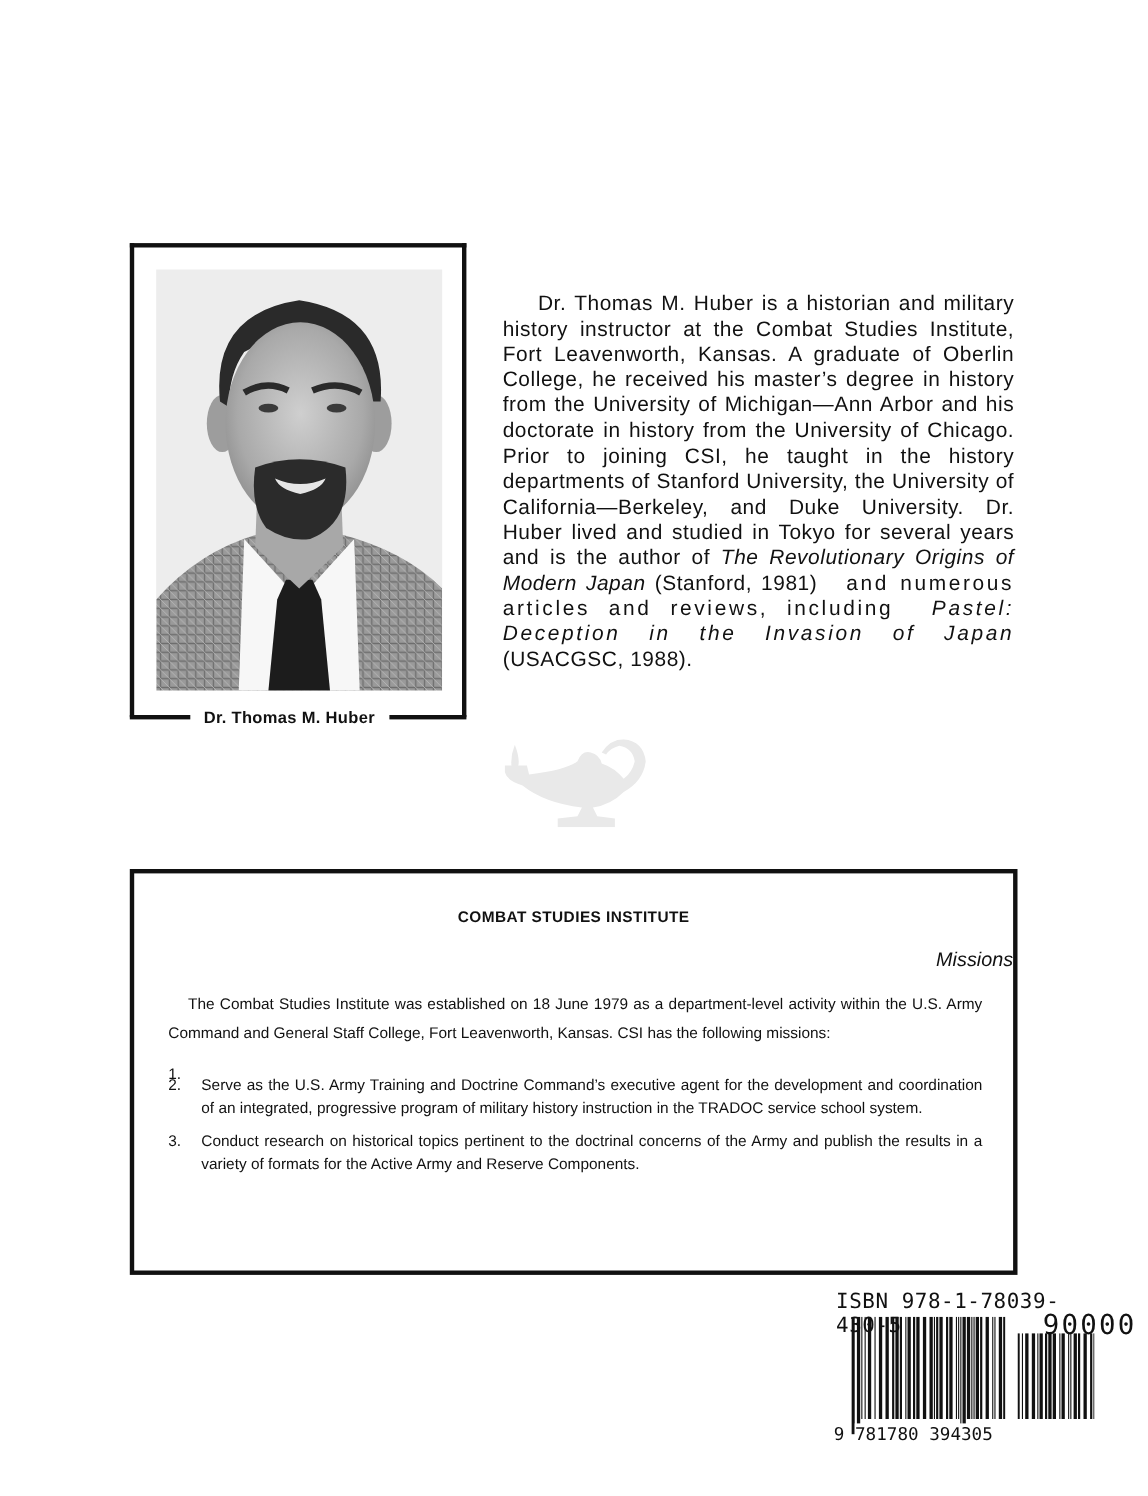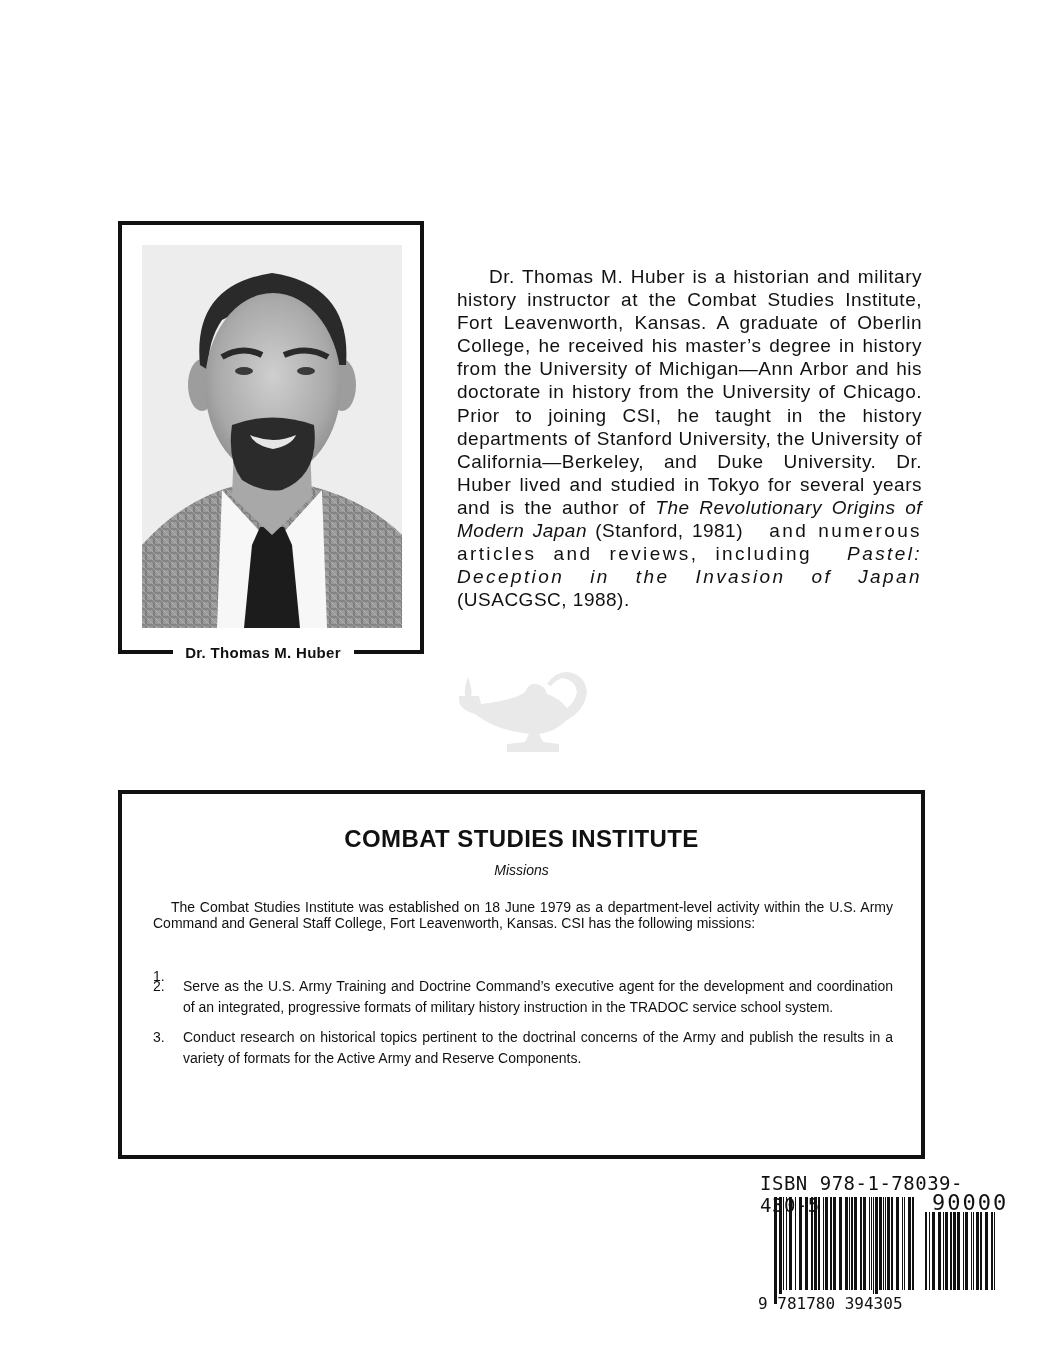--- a/index.html
+++ b/index.html
@@ -12,30 +12,30 @@
   .caption { position: absolute; left: 56px; right: 72px; bottom: -10px; text-align: center; font-weight: bold; font-size: 15px; letter-spacing: 0.3px; background: #fff; line-height: 18px; margin-top: 44px; }
 
   .bio { position: absolute; left: 457px; top: 265px; width: 465px; font-size: 19px; line-height: 23.1px; text-align: justify; letter-spacing: 0.5px; }
   .bio p { margin: 0; text-indent: 32px; }
   .bio em { font-style: italic; }
   .bio .spaced { letter-spacing: 2.4px; margin-left: 18px; }
 
   .lamp { position: absolute; left: 455px; top: 672px; width: 140px; height: 80px; }
 
   .mission-box { position: absolute; left: 118px; top: 790px; width: 799px; height: 361px; border: 4px solid #111; box-sizing: content-box; }
-  .mission-title { position: absolute; left: 0; right: 0; top: 31px; text-align: center; font-weight: bold; font-size: 24px; letter-spacing: 0.4px; }
-  .mission-subtitle { position: absolute; left: 0; right: 0; top: 68px; text-align: center; font-style: italic; font-size: 14px; }
-  .mission-intro { position: absolute; left: 31px; right: 28px; top: 105px; font-size: 14px; line-height: 16px; text-align: justify; margin: 0; text-indent: 18px; }
+  .mission-title { position: absolute; left: 0; right: 0; top: 31px; text-align: center; font-weight: bold; font-size: 14px; letter-spacing: 0.4px; }
+  .mission-subtitle { position: absolute; left: 0; right: 0; top: 68px; text-align: right; font-style: italic; font-size: 18px; }
+  .mission-intro { position: absolute; left: 31px; right: 28px; top: 105px; font-size: 14px; line-height: 27px; text-align: justify; margin: 0; text-indent: 18px; }
   .mission-list { position: absolute; left: 31px; right: 28px; top: 172px; margin: 0; padding: 0; list-style: none; font-size: 14px; line-height: 20.5px; }
   .mission-list li { position: relative; padding-left: 30px; text-align: justify; margin-bottom: 10px; }
   .mission-list .num { position: absolute; left: 0; top: 0; }
 
   .isbn-block { position: absolute; left: 752px; top: 1172px; width: 250px; height: 150px; }
   .isbn-text { position: absolute; left: 8px; top: 0; font-family: "DejaVu Sans Mono", monospace; font-size: 19px; letter-spacing: 0.5px; }
-  .price-text { position: absolute; left: 180px; top: 18px; font-family: "DejaVu Sans Mono", monospace; font-size: 22px; letter-spacing: 2px; }
+  .price-text { position: absolute; left: 196px; top: 18px; font-family: "DejaVu Sans Mono", monospace; font-size: 25px; letter-spacing: 2px; }
   .bars-main { position: absolute; left: 22px; top: 25px; width: 140px; height: 107px; }
   .bars-addon { position: absolute; left: 173px; top: 40px; width: 70px; height: 92px; }
   .digits { position: absolute; left: 6px; top: 122px; font-family: "DejaVu Sans Mono", monospace; font-size: 16px; background: transparent; }
   .digits span { background: #fff; }
 </style>
 </head>
 <body>
 
 <div class="photo-frame">
   <div class="photo">
@@ -94,21 +94,21 @@
     <path d="M4 24 L24 24 L26 32 Q60 28 70 20 Q74 10 82 12 Q90 14 92 22 Q104 26 112 36 Q120 30 122 20 Q120 8 108 6 Q100 8 96 14 L92 12 Q100 0 112 0 Q130 2 132 20 Q130 38 112 48 Q100 60 84 62 L88 70 L104 72 L104 80 L52 80 L52 72 L70 70 L74 62 Q40 58 20 42 Q6 38 4 30 Z"></path>
   </g>
 </svg>
 
 <div class="mission-box">
   <div class="mission-title">COMBAT STUDIES INSTITUTE</div>
   <div class="mission-subtitle">Missions</div>
   <p class="mission-intro">The Combat Studies Institute was established on 18 June 1979 as a department-level activity within the U.S. Army Command and General Staff College, Fort Leavenworth, Kansas. CSI has the following missions:</p>
   <ol class="mission-list">
     <li><span class="num">1.</span></li>
-    <li><span class="num">2.</span><span>Serve as the U.S. Army Training and Doctrine Command’s executive agent for the development and coordination of an integrated, progressive formats of military history instruction in the TRADOC service school system.</span></li>
+    <li><span class="num">2.</span><span>Serve as the U.S. Army Training and Doctrine Command’s executive agent for the development and coordination of an integrated, progressive program of military history instruction in the TRADOC service school system.</span></li>
     <li><span class="num">3.</span><span>Conduct research on historical topics pertinent to the doctrinal concerns of the Army and publish the results in a variety of formats for the Active Army and Reserve Components.</span></li>
   </ol>
 </div>
 
 <div class="isbn-block">
   <div class="isbn-text">ISBN 978-1-78039-430-5</div>
   <div class="price-text">90000</div>
   <svg class="bars-main" id="bars-main">
       <rect x="0" y="0" width="3" height="107" fill="#111"></rect>
       <rect x="5" y="0" width="3" height="107" fill="#111"></rect>

